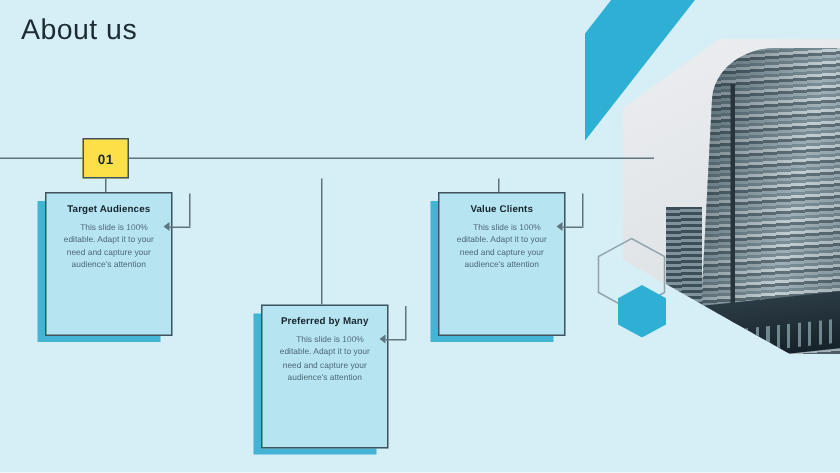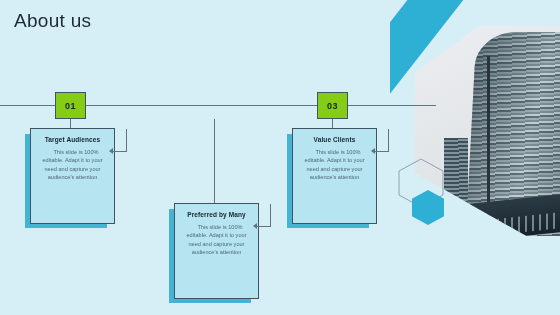--- a/index.html
+++ b/index.html
@@ -156,21 +156,21 @@
     width: 436px;
     height: 1px;
     background: #5f7480;
   }
 
   .num-box {
     position: absolute;
     width: 31px;
     height: 27px;
     border: 1px solid #3e5460;
-    background: #84cc16;
+    background: #fde047;
     box-sizing: border-box;
     display: flex;
     align-items: center;
     justify-content: center;
     font-size: 9px;
     font-weight: bold;
     color: #17262e;
     letter-spacing: 0.4px;
   }
   #num-1 { left: 55px;  top: 92px; }
@@ -276,21 +276,20 @@
 
     <svg class="hex-outline" viewBox="0 0 46 50">
       <polygon points="23,1 45,13 45,37 23,49 1,37 1,13" fill="none" stroke="#8fa3ad" stroke-width="1"></polygon>
     </svg>
     <div class="hex-solid"></div>
   </div>
 
   <div id="timeline-line"></div>
 
   <div class="num-box" id="num-1">01</div>
-  <div class="num-box" id="num-3">03</div>
 
   <div class="stem" id="stem-1"></div>
   <div class="stem" id="stem-2"></div>
   <div class="stem" id="stem-3"></div>
 
   <div class="card-wrap" id="card-1">
     <div class="card-shadow"></div>
     <div class="card">
       <div class="card-title">Target Audiences</div>
       <div class="card-body">This slide is 100% editable. Adapt it to your need and capture your audience's attention</div>

